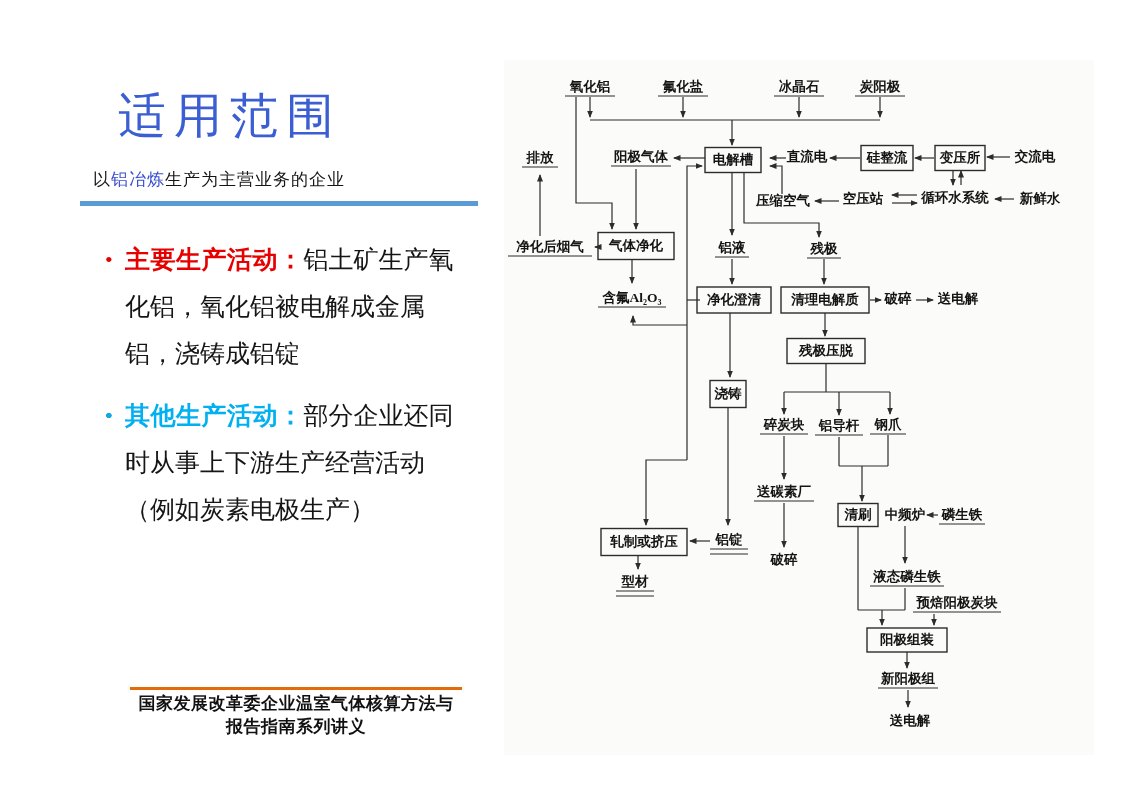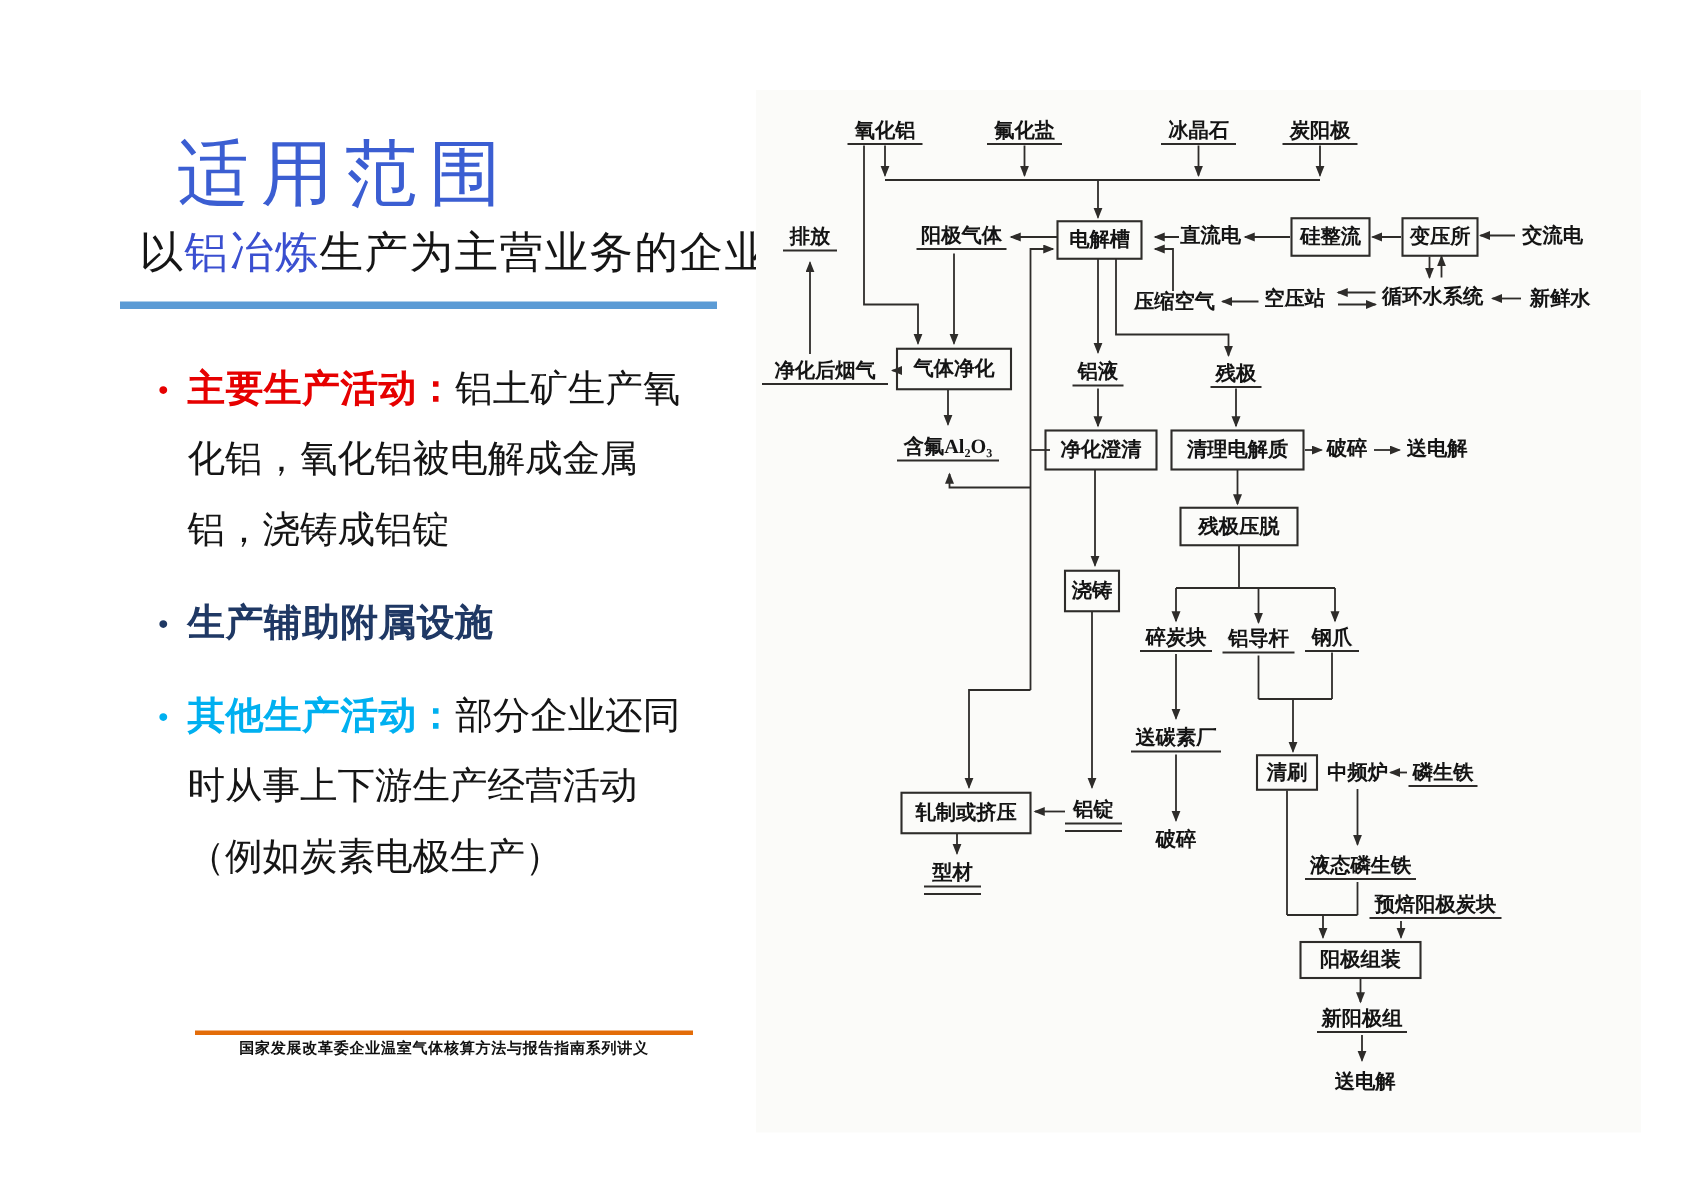--- a/index.html
+++ b/index.html
@@ -5,34 +5,34 @@
   html,body{margin:0;padding:0;}
   body{
     width:1122px;height:793px;position:relative;background:#ffffff;
     font-family:"Liberation Serif","DejaVu Serif",serif;overflow:hidden;
   }
   .title{
     position:absolute;left:118px;top:64px;font-size:48px;letter-spacing:8px;
     color:var(--titleBlue);font-weight:400;margin-top:20px;
   }
   .subtitle{
-    position:absolute;left:93px;top:149px;font-size:29px;color:#151515;letter-spacing:1px;
+    position:absolute;left:93px;top:168px;font-size:17px;color:#151515;letter-spacing:1px;
   }
   .subtitle .hl{color:var(--hlBlue);}
   .rule{
     position:absolute;left:80px;top:201px;width:398px;height:5px;background:var(--ruleBlue);
   }
   .bullets{position:absolute;left:103px;top:236px;width:362px;}
   .bullet{position:relative;padding-left:22px;font-size:25px;line-height:47px;color:#151515;margin-bottom:15px;}
   .bullet .dot{position:absolute;left:2px;top:0;font-size:22px;}
   .bullet b{letter-spacing:0.5px;text-align:center;}
   .h-red{color:var(--red);} .h-navy{color:var(--navy);} .h-cyan{color:var(--cyan);}
   .footer{
     position:absolute;left:130px;top:687px;width:332px;border-top:3px solid var(--orange);
-    font-size:10px;font-weight:bold;color:#111;padding-top:2px;text-align:center;
+    font-size:17px;font-weight:bold;color:#111;padding-top:2px;text-align:center;
     font-family:"Liberation Sans","DejaVu Sans",sans-serif;letter-spacing:0.5px;
   }
   .flowwrap{position:absolute;left:504px;top:60px;width:590px;height:695px;background:var(--scanBg);}
   svg text{
     font-family:"Liberation Serif","DejaVu Serif",serif;font-size:13.5px;font-weight:600;fill:#141414;
   }
   svg .ebox{fill:none;stroke:#2e2c2a;stroke-width:1.4px;}
   svg polyline,svg line{fill:none;stroke:#2e2c2a;stroke-width:1.2px;}
 </style>
 </head>
@@ -42,21 +42,21 @@
 
 <div class="subtitle"><span>以</span><span class="hl">铝冶炼</span><span>生产为主营业务的企业</span></div>
 
 <div class="rule"></div>
 
 <div class="bullets">
   <div class="bullet">
     <span class="dot h-red">•</span><b class="h-red">主要生产活动：</b><span>铝土矿生产氧化铝，氧化铝被电解成金属铝，浇铸成铝锭</span>
   </div>
   <div class="bullet">
-    <span class="dot h-navy">•</span><b class="h-navy">生产辅助附属设施</b><span></span>
+    <span class="dot h-navy">•</span><span></span>
   </div>
   <div class="bullet">
     <span class="dot h-cyan">•</span><b class="h-cyan">其他生产活动：</b><span>部分企业还同时从事上下游生产经营活动（例如炭素电极生产）</span>
   </div>
 </div>
 
 <div class="footer">国家发展改革委企业温室气体核算方法与报告指南系列讲义</div>
 
 <div class="flowwrap">
   <svg id="flow" width="590" height="695" viewBox="480 60 590 695">

